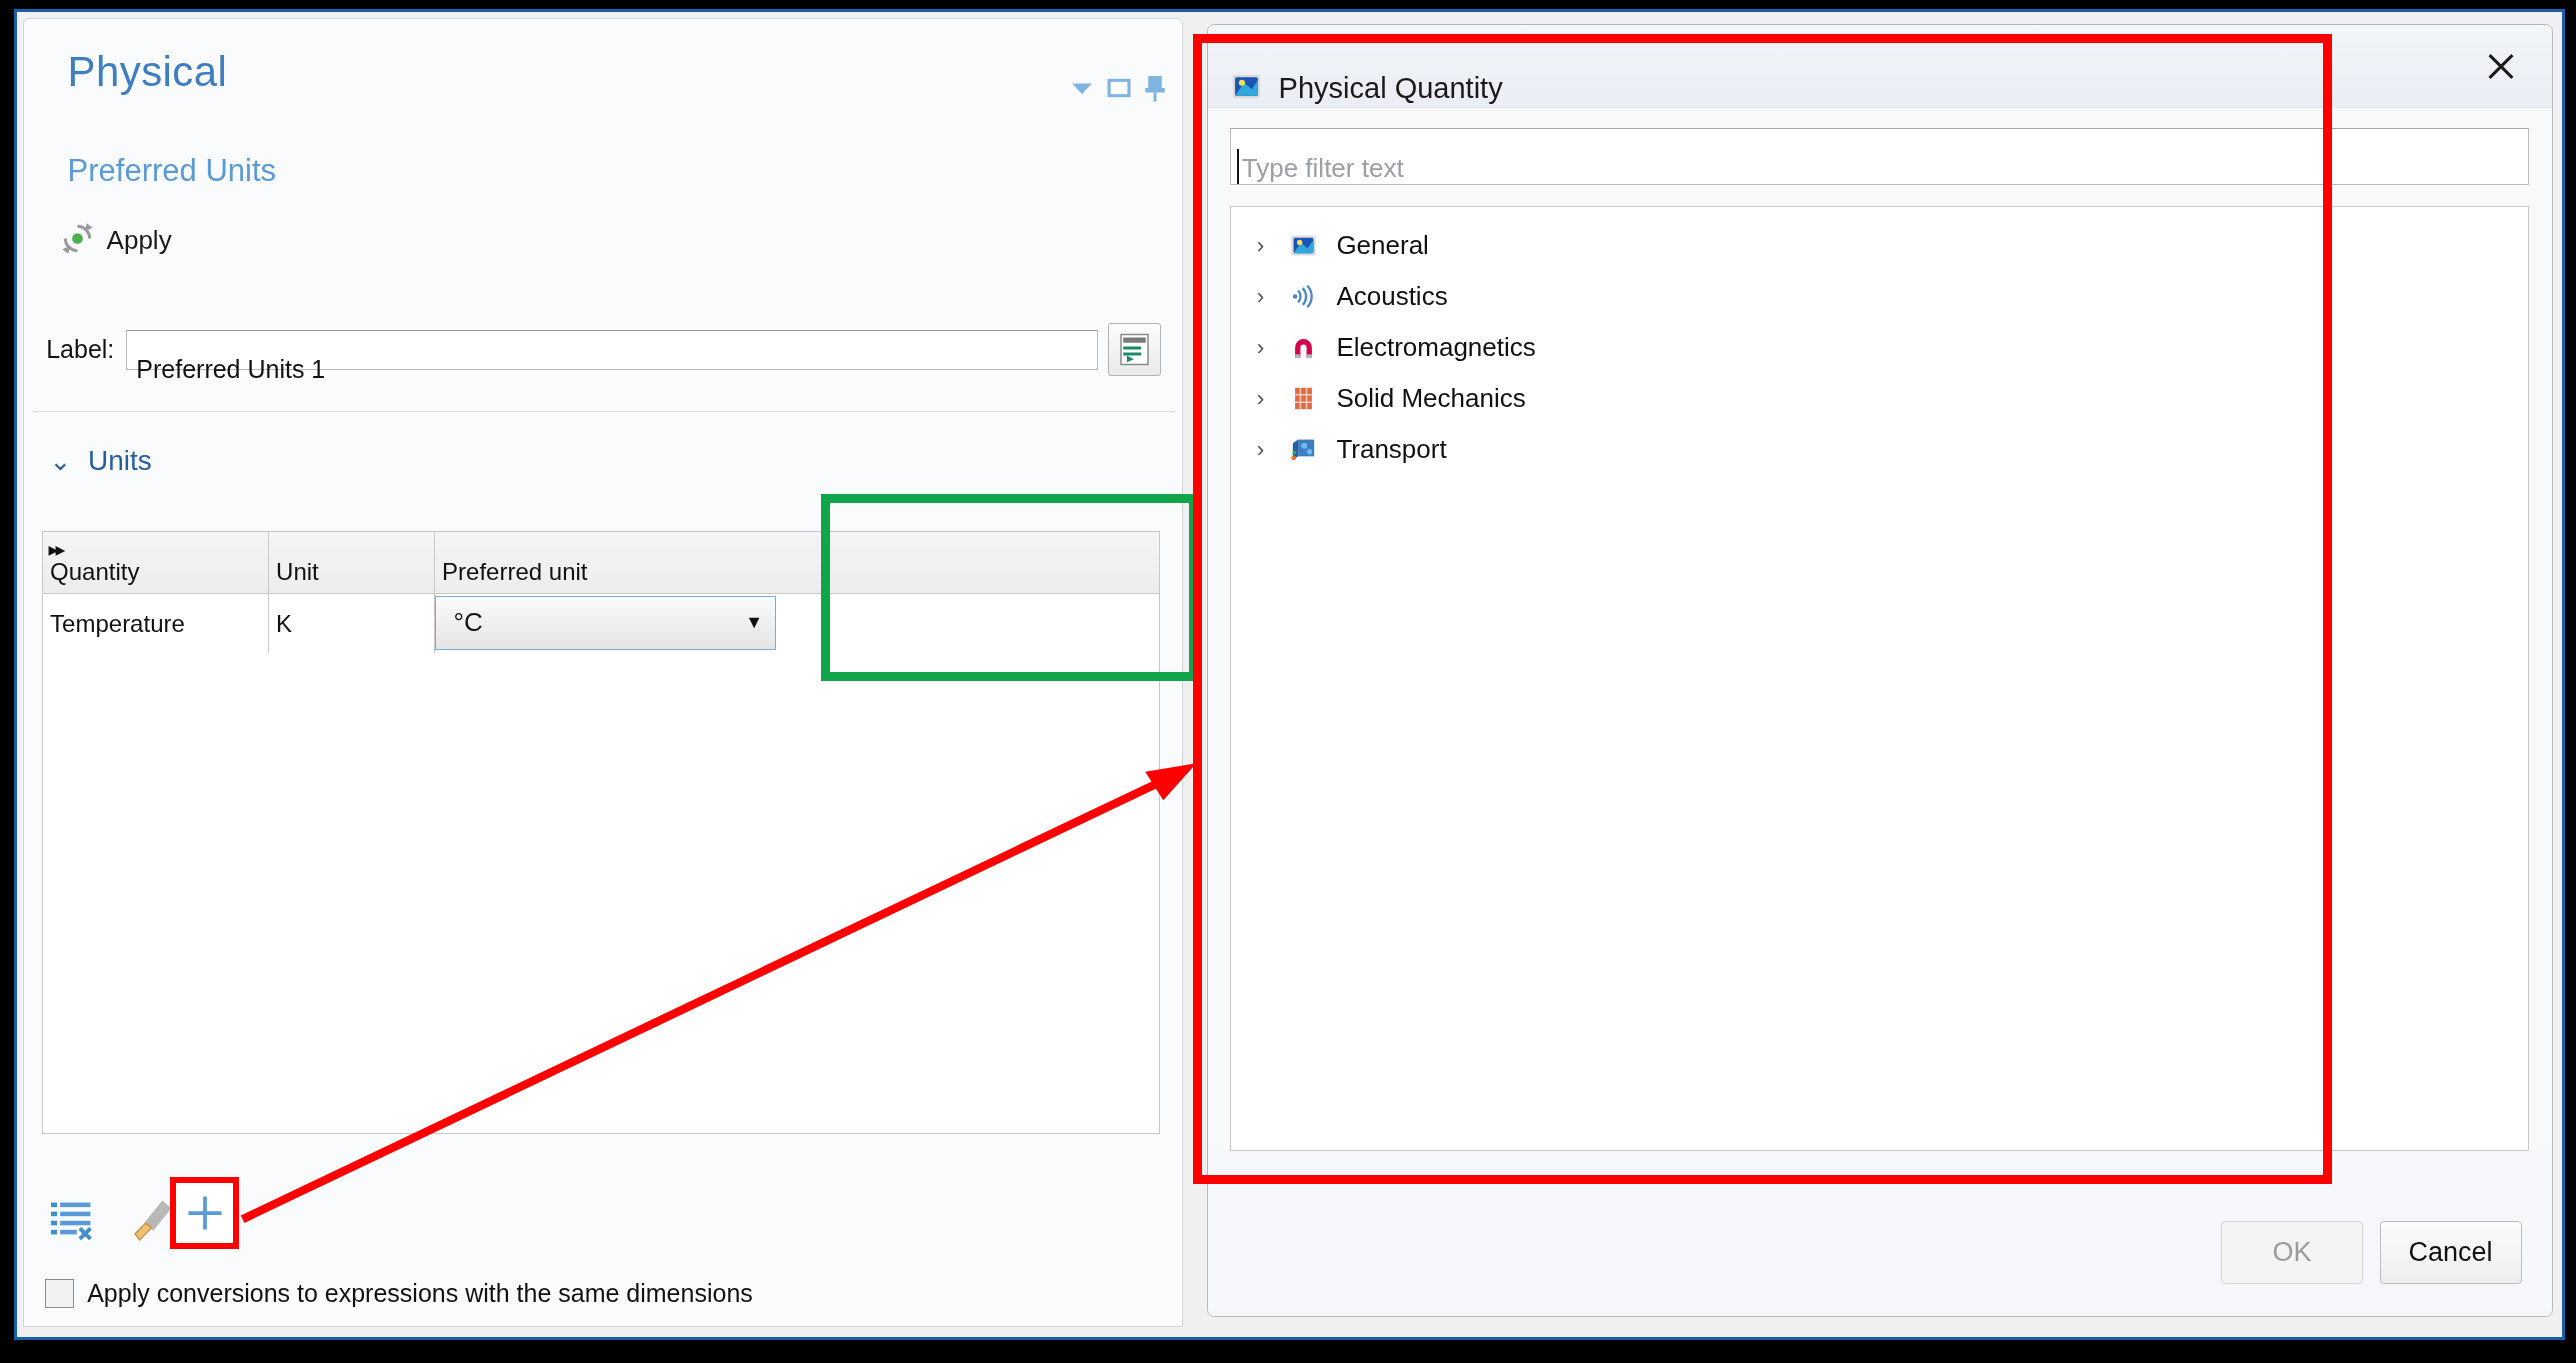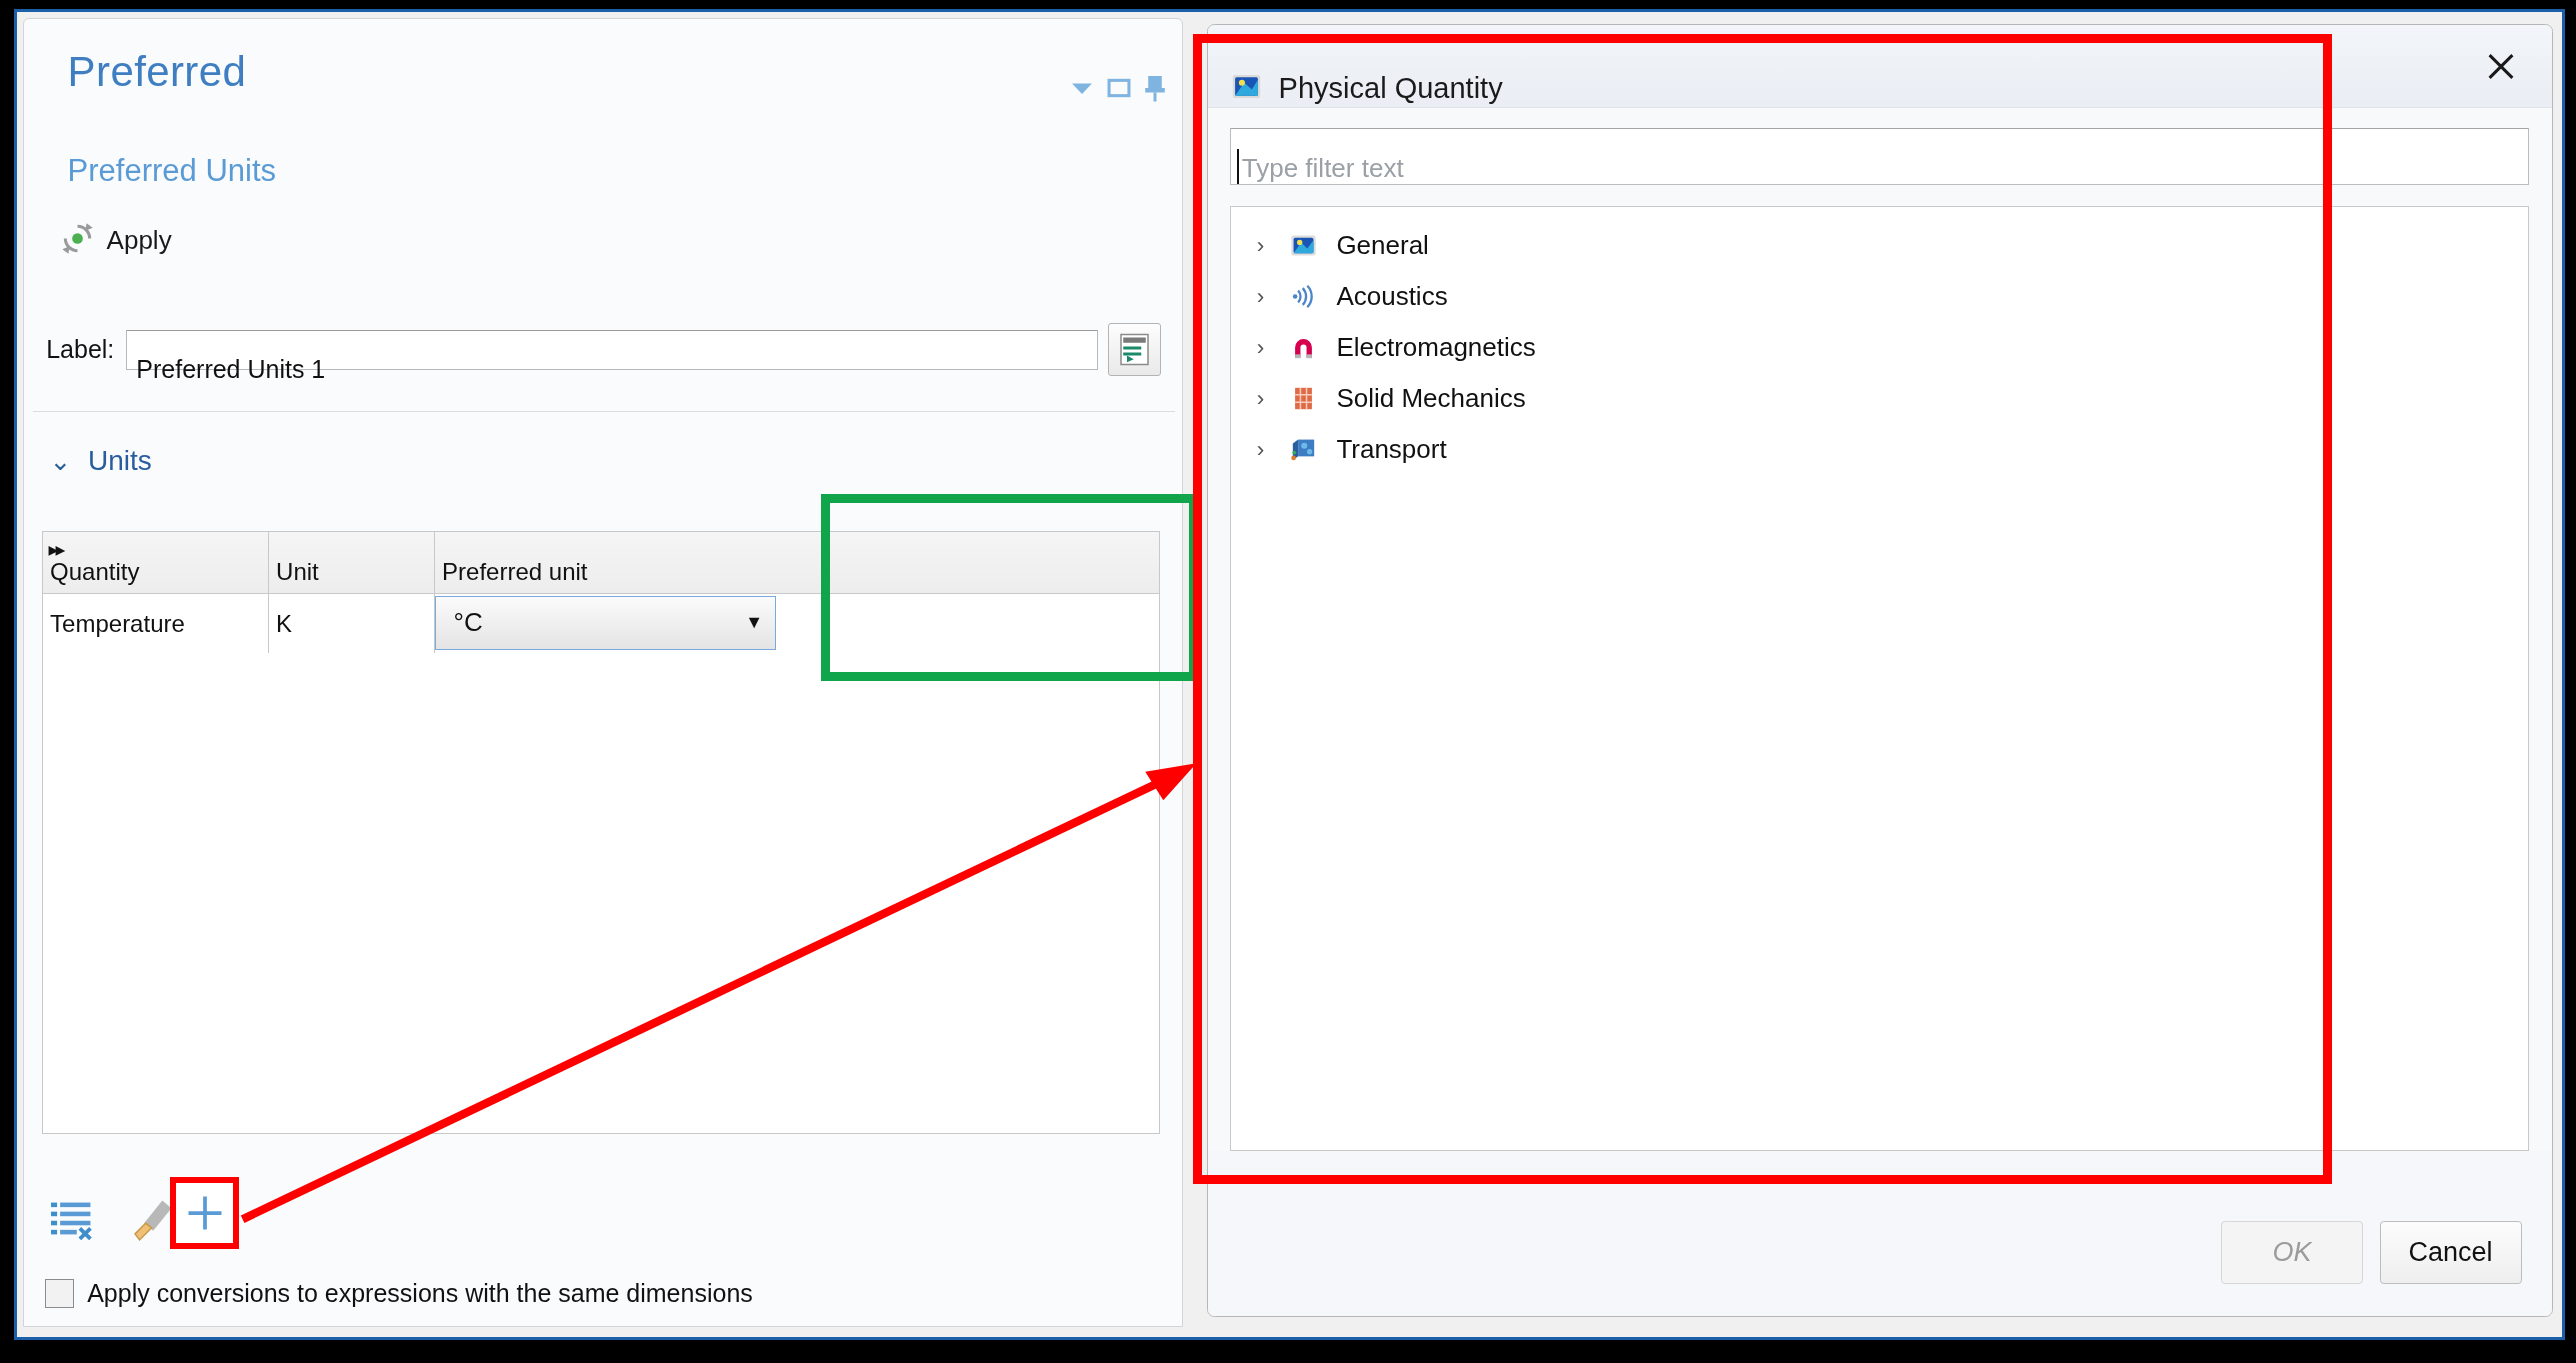--- a/index.html
+++ b/index.html
@@ -215,21 +215,21 @@
     display: flex; align-items: center; justify-content: flex-end;
     padding-right: 30px; gap: 16.6px;
   }
   .dlg-btn {
     min-width: 142px; height: 63px;
     border: 1.5px solid #bdbdbd; border-radius: 3.8px;
     background: linear-gradient(#fcfcfc,#eeeeee);
     display: flex; align-items: center; justify-content: center;
     font-size: 27px; color: #111;
   }
-  .dlg-btn.disabled { color: #9b9b9b; background: #f4f4f4; border-color: #d6d6d6; font-style: italic; }
+  .dlg-btn.disabled { color: #9b9b9b; background: #f4f4f4; border-color: #d6d6d6; }
 
   
   .hl-red-box {
     position: absolute;
     left: 1193px; top: 34px;
     width: 1139px; height: 1150px;
     border: 9px solid #fe0000;
     pointer-events: none;
   }
   .hl-green-box {
@@ -251,21 +251,21 @@
 </style>
 </head>
 <body>
 
 <div id="root">
 
   <div class="window-frame">
 
     <div class="settings-panel">
 
-      <div class="settings-title">Preferred</div>
+      <div class="settings-title">Physical</div>
       <div class="settings-subtitle">Preferred Units</div>
 
       <div class="panel-header-icons">
         <span class="hdr-ico">
           <svg width="26" height="26" viewBox="0 0 34 34">
               <polygon points="4,11 30,11 17,25" fill="#7fb3e0"></polygon>
             </svg>
         </span>
         <span class="hdr-ico">
           <svg width="26" height="26" viewBox="0 0 34 34">

